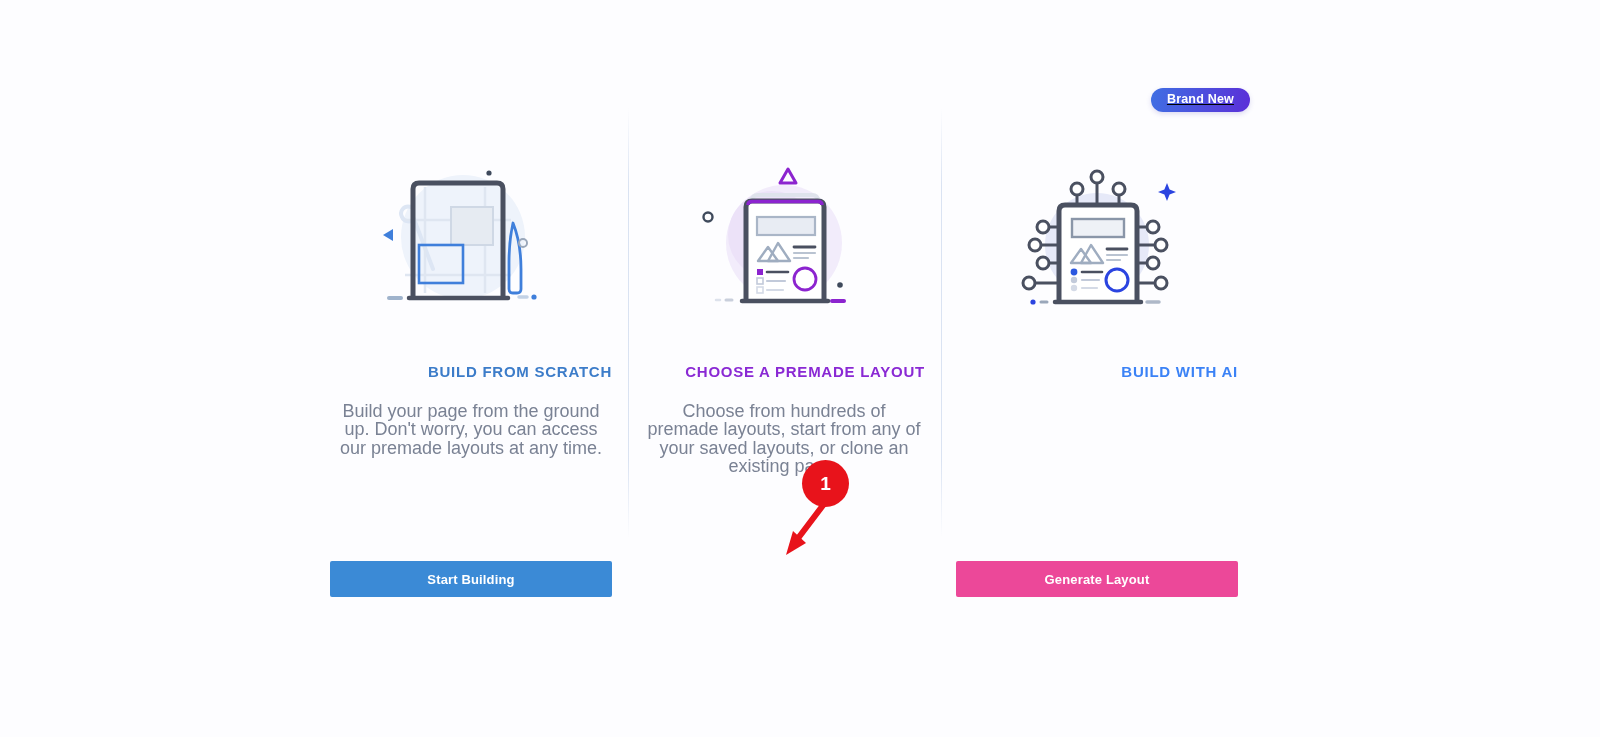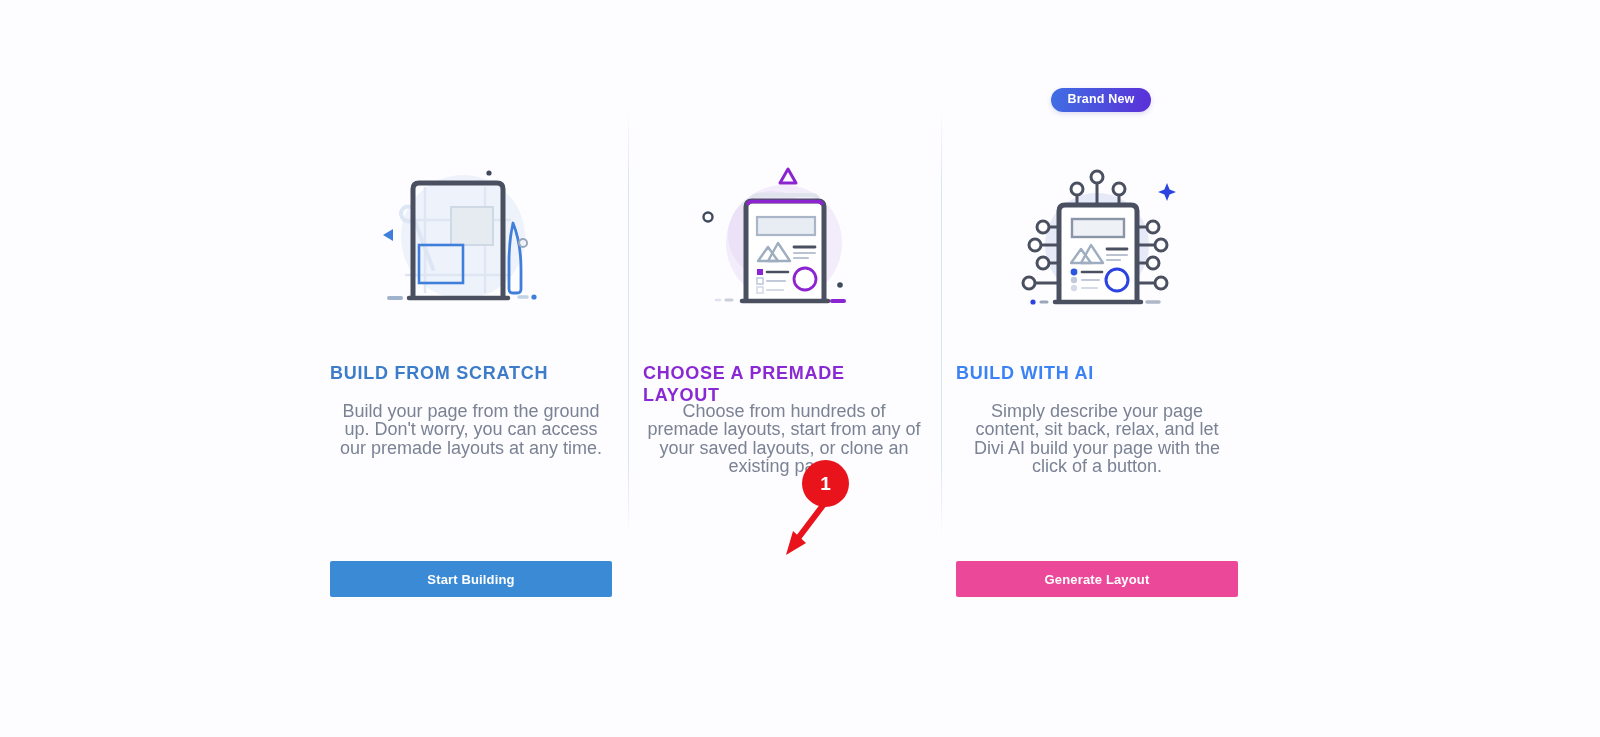--- a/index.html
+++ b/index.html
@@ -55,27 +55,28 @@
       rgba(210,222,240,0) 0%,
       rgba(206,218,238,0.75) 18%,
       rgba(206,218,238,0.75) 82%,
       rgba(210,222,240,0) 100%);
   }
 
   
   .badge-slot {
     position: absolute;
     top: 86px;
-    left: 4px;
+    left: 12px;
     width: 100%;
     height: 28px;
     display: flex;
-    justify-content: center;
+    justify-content: flex-end;
     align-items: center;
     pointer-events: none;
+    text-decoration: underline;
   }
   .badge {
     display: inline-block;
     padding: 5px 16px 6px 16px;
     border-radius: 14px;
     background: linear-gradient(100deg, #3f6fe3 0%, #5b2fd8 100%);
     color: #ffffff;
     font-size: 12.5px;
     font-weight: bold;
     letter-spacing: 0.2px;
@@ -95,22 +96,22 @@
     align-items: flex-end;
   }
   .illo { display:block; }
 
   
   .heading {
     position: absolute;
     top: 363px;
     left: 0;
     width: 100%;
-    text-align: left;
-    font-size: 18px;
+    text-align: right;
+    font-size: 15px;
     font-weight: bold;
     letter-spacing: 0.75px;
     line-height: 1.2;
   }
   .heading.scratch { color: #3c7cc9; }
   .heading.premade { color: #8a29d4; }
   .heading.ai      { color: #3b82f6; }
 
   .blurb {
     position: absolute;
@@ -364,21 +365,20 @@
           <line x1="150" y1="137" x2="162" y2="137" stroke="#aeb8c8" stroke-width="3.5" stroke-linecap="round"></line>
           <line x1="44" y1="137" x2="50" y2="137" stroke="#9aa7ba" stroke-width="3" stroke-linecap="round"></line>
           <circle cx="36" cy="137" r="2.6" fill="#2b44e0"></circle>
 
           <path d="M170 18 L172.6 24.4 L179 27 L172.6 29.6 L170 36 L167.4 29.6 L161 27 L167.4 24.4 Z" fill="#2b44e0"></path>
         </svg>
       </div>
 
       <div class="heading ai">BUILD WITH AI</div>
 
-      <div class="blurb">Simply describe your page content, sit back, relax, and let Divi AI build your page with the click of a button.</div>
 
       <button class="btn btn-ai">
         <span class="btn-label">Generate Layout</span>
       </button>
     </div>
 
   </div>
 
   <div class="annot">
     <svg width="130" height="120" viewBox="0 0 130 120">

